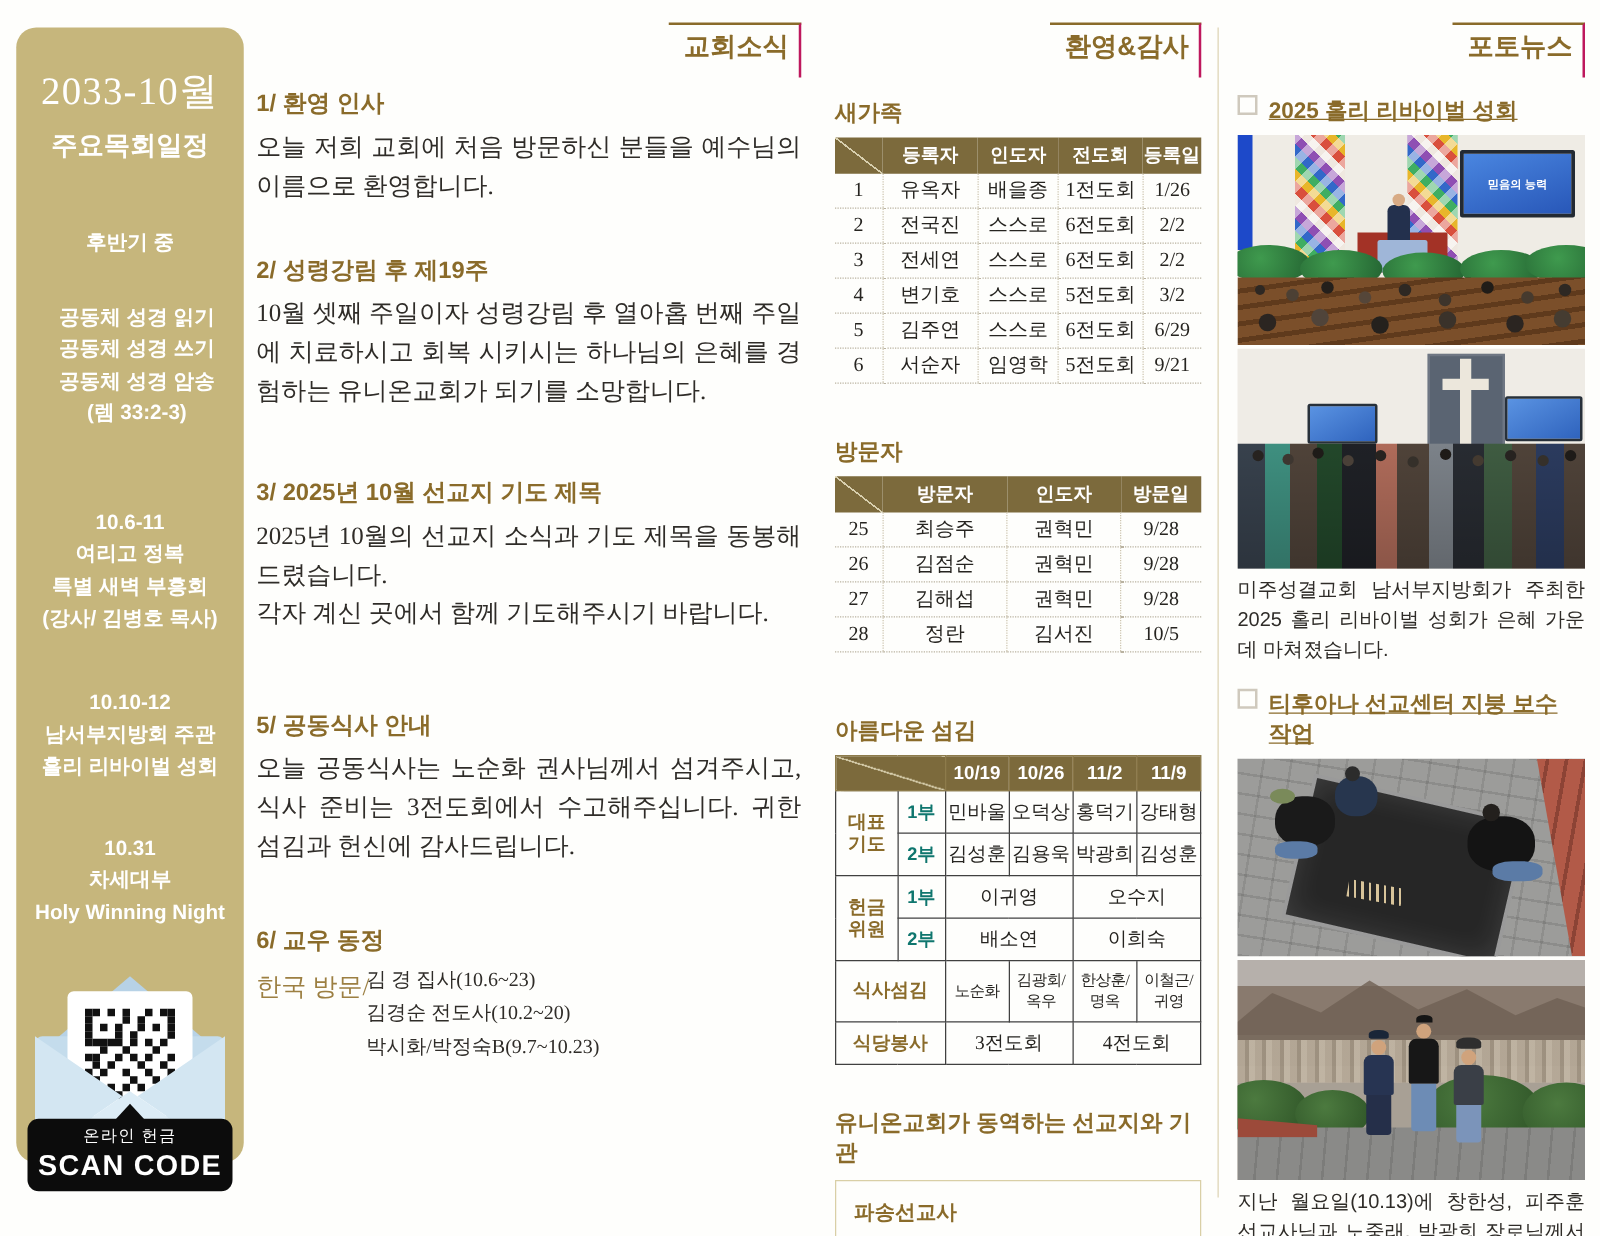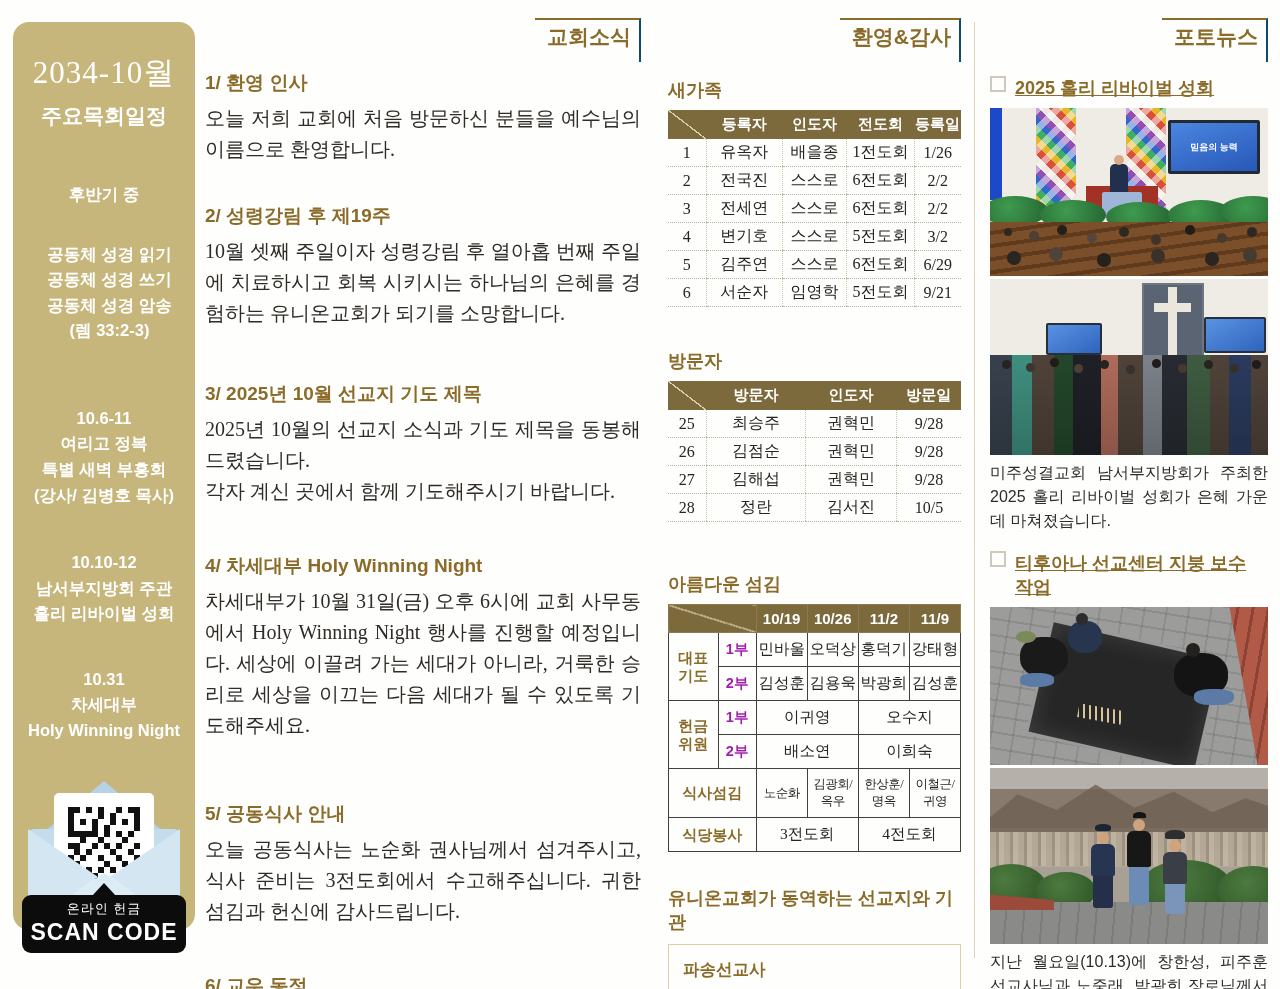--- a/index.html
+++ b/index.html
@@ -1,21 +1,21 @@
 <!DOCTYPE html>
 <html><head>
 <meta charset="utf-8">
 <style>
   html,body{margin:0;padding:0;background:#ffffff;}
   .page{position:relative;width:1280px;height:989px;background:#fefefc;overflow:hidden;
         font-family:"Liberation Sans",sans-serif;}
   .col{position:absolute;top:18px;}
   .col-head-row{display:flex;justify-content:flex-end;height:44px;}
   .col-head{display:inline-block;font-weight:bold;font-size:21px;color:#8a6b2a;
-            padding:3px 8px 8px 12px;border-top:2px solid #8a6b2a;border-right:2px solid #0c4a6e;}
+            padding:3px 8px 8px 12px;border-top:2px solid #8a6b2a;border-right:2px solid #be185d;}
   
   .sidebar{position:absolute;left:13px;top:22px;width:182px;height:908px;background:#c6b67c;
            border-radius:16px;color:#fff;text-align:center;}
   .sb-year{font-family:"Liberation Serif","DejaVu Serif",serif;font-size:31px;margin-top:30px;letter-spacing:1px;}
   .sb-sub{font-size:21px;font-weight:bold;margin-top:8px;}
   .sb-block{font-size:16.5px;font-weight:bold;line-height:1.55;}
   .sb-block.b0{margin-top:52px;}
   .sb-block.b1{margin-top:34px;padding-left:11px;}
   .sb-block.b2{margin-top:62px;}
   .sb-block.b3{margin-top:42px;}
@@ -77,21 +77,21 @@
   .tbl-vis{margin-bottom:4px;}
   .sp-gap1{height:26px;}.sp-gap2{height:30px;}
   
   table.stbl{width:100%;border-collapse:collapse;table-layout:fixed;
              font-family:"Liberation Serif","DejaVu Serif",serif;font-size:15.5px;color:#262420;}
   .stbl th,.stbl td{border:1px solid #404040;text-align:center;}
   .stbl thead th{background:#7c6a3c;color:#fff;font-family:"Liberation Sans",sans-serif;font-size:15px;padding:5px 0;border-color:#8d7b4b;}
   .stbl thead th.diag2{background:linear-gradient(to top right,#7c6a3c 48.8%,#d8cfae 48.8%,#d8cfae 51.2%,#7c6a3c 51.2%);}
   .stbl .lab{color:#8a6b2a;font-family:"Liberation Sans",sans-serif;font-weight:bold;font-size:15px;
              word-break:break-all;line-height:1.15;padding:4px 8px;}
-  .stbl .sub{color:#a21caf;font-family:"Liberation Sans",sans-serif;font-weight:bold;font-size:14.5px;padding:4px 0;margin-left:12px;}
+  .stbl .sub{color:#0f766e;font-family:"Liberation Sans",sans-serif;font-weight:bold;font-size:14.5px;padding:4px 0;margin-left:12px;}
   .stbl td{padding:6px 0;}
   .stbl td.sm{font-size:12.5px;padding:7px 0;letter-spacing:-0.5px;}
   .stbl col.l0{width:17%;}.stbl col.l1{width:13%;}.stbl col.d{width:17.5%;}
   
   .mission-title{color:#8a6b2a;font-weight:bold;font-size:18px;margin:34px 0 10px;}
   .mission-box{border:1px solid #d9cfa6;padding:12px 14px 16px;}
   .m-group-head{color:#8a6b2a;font-weight:bold;font-size:16.5px;margin:10px 0 7px;}
   .m-grid3{display:grid;grid-template-columns:32% 34% 34%;row-gap:5px;}
   .m-entry{white-space:nowrap;}
   
@@ -202,21 +202,21 @@
   .m3 .hat{width:20px;height:9px;background:#2e2e2e;}
   .m3 .torso{background:#3a3f47;}
   .m3 .legs{background:#7b94ba;height:30px;}
 </style>
 </head>
 <body>
 
 <div class="page">
 
   <aside class="sidebar">
-    <div class="sb-year">2034-10월</div>
+    <div class="sb-year">2033-10월</div>
     <div class="sb-sub">주요목회일정</div>
     <div class="sb-block b0">
         <div class="sb-line">후반기 중</div>
       </div>
     <div class="sb-block b1">
         <div class="sb-line">공동체 성경 읽기</div>
         <div class="sb-line">공동체 성경 쓰기</div>
         <div class="sb-line">공동체 성경 암송</div>
         <div class="sb-line">(렘 33:2-3)</div>
       </div>
@@ -262,24 +262,20 @@
       <div class="ni-body">오늘 저희 교회에 처음 방문하신 분들을 예수님의 이름으로 환영합니다.</div>
     </div>
     <div class="news-item ni2">
       <div class="ni-title">2/ 성령강림 후 제19주</div>
       <div class="ni-body">10월 셋째 주일이자 성령강림 후 열아홉 번째 주일에 치료하시고 회복 시키시는 하나님의 은혜를 경험하는 유니온교회가 되기를 소망합니다.</div>
     </div>
     <div class="news-item ni3">
       <div class="ni-title">3/ 2025년 10월 선교지 기도 제목</div>
       <div class="ni-body">2025년 10월의 선교지 소식과 기도 제목을 동봉해드렸습니다.
 각자 계신 곳에서 함께 기도해주시기 바랍니다.</div>
-    </div>
-    <div class="news-item ni4">
-      <div class="ni-title">4/ 차세대부 Holy Winning Night</div>
-      <div class="ni-body">차세대부가 10월 31일(금) 오후 6시에 교회 사무동에서 Holy Winning Night 행사를 진행할 예정입니다. 세상에 이끌려 가는 세대가 아니라, 거룩한 승리로 세상을 이끄는 다음 세대가 될 수 있도록 기도해주세요.</div>
     </div>
     <div class="news-item ni5">
       <div class="ni-title">5/ 공동식사 안내</div>
       <div class="ni-body">오늘 공동식사는 노순화 권사님께서 섬겨주시고, 식사 준비는 3전도회에서 수고해주십니다. 귀한 섬김과 헌신에 감사드립니다.</div>
     </div>
     <div class="news-item ni6">
       <div class="ni-title">6/ 교우 동정</div>
       <div class="visits">
         <span class="visit-label">한국 방문/</span>
         <div>

